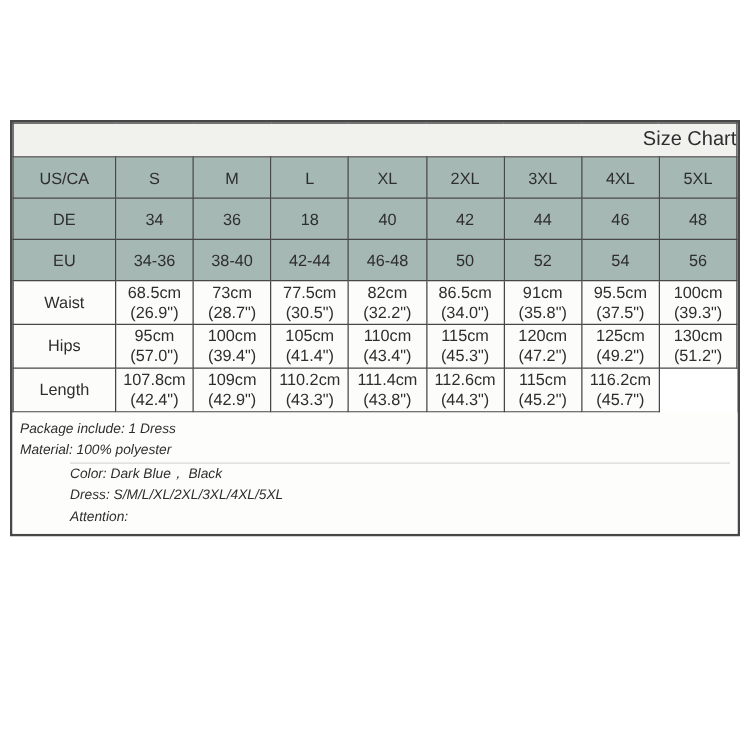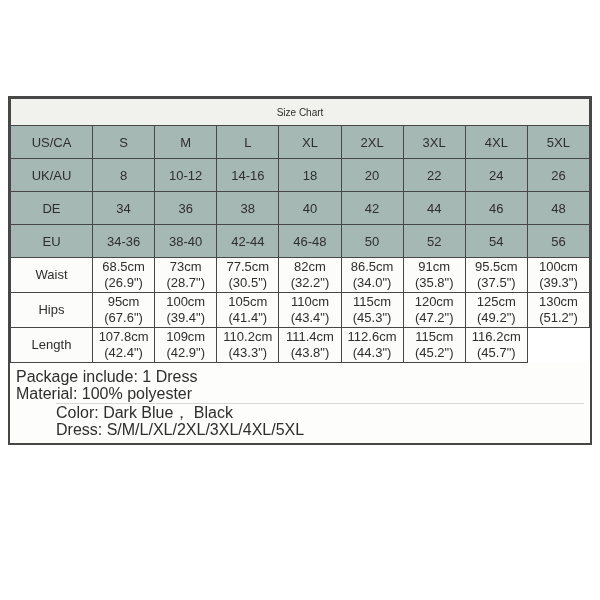--- a/index.html
+++ b/index.html
@@ -19,30 +19,31 @@
     border:2px solid var(--border);background:#fff;
   }
   table{width:100%;border-collapse:collapse;table-layout:fixed;}
   col.label-col{width:82px;}
   th,td{
     border:1px solid var(--border);
     text-align:center;vertical-align:middle;
     font-size:13px;font-weight:normal;color:var(--text);
   }
   .title-cell{
-    background:var(--header-bg);height:27px;font-size:10px;
+    background:var(--header-bg);height:27px;font-size:16px;
     border-bottom:1px solid var(--border);
+    text-align:right;
   }
   tr.size td{height:33px;background:var(--cell-bg);}
   tr.measure td{height:35px;background:var(--value-bg);
     white-space:pre-line;line-height:16px;}
   tr.measure td.label-cell{white-space:normal;}
   td.label-cell{background:var(--cell-bg);}
   .info{padding:5px 6px 4px 6px;background:#fdfdfc;}
-  .info-line{font-size:16px;line-height:17.4px;white-space:pre-wrap;}
+  .info-line{font-size:11px;line-height:17.4px;white-space:pre-wrap;font-style:italic;}
   .info-group.divided{border-top:1px solid var(--divider);margin-left:40px;}
 </style>
 </head>
 <body>
 
 <div class="chart-box">
   <table>
     <colgroup>
       <col class="label-col">
       <col>
@@ -65,35 +66,24 @@
           <td class="value-cell">S</td>
           <td class="value-cell">M</td>
           <td class="value-cell">L</td>
           <td class="value-cell">XL</td>
           <td class="value-cell">2XL</td>
           <td class="value-cell">3XL</td>
           <td class="value-cell">4XL</td>
           <td class="value-cell">5XL</td>
         </tr>
         <tr class="size">
-          <td class="label-cell">UK/AU</td>
-          <td class="value-cell">8</td>
-          <td class="value-cell">10-12</td>
-          <td class="value-cell">14-16</td>
-          <td class="value-cell">18</td>
-          <td class="value-cell">20</td>
-          <td class="value-cell">22</td>
-          <td class="value-cell">24</td>
-          <td class="value-cell">26</td>
-        </tr>
-        <tr class="size">
           <td class="label-cell">DE</td>
           <td class="value-cell">34</td>
           <td class="value-cell">36</td>
-          <td class="value-cell">38</td>
+          <td class="value-cell">18</td>
           <td class="value-cell">40</td>
           <td class="value-cell">42</td>
           <td class="value-cell">44</td>
           <td class="value-cell">46</td>
           <td class="value-cell">48</td>
         </tr>
         <tr class="size">
           <td class="label-cell">EU</td>
           <td class="value-cell">34-36</td>
           <td class="value-cell">38-40</td>
@@ -119,21 +109,21 @@
           <td class="value-cell">91cm
 (35.8")</td>
           <td class="value-cell">95.5cm
 (37.5")</td>
           <td class="value-cell">100cm
 (39.3")</td>
         </tr>
         <tr class="measure">
           <td class="label-cell">Hips</td>
           <td class="value-cell">95cm
-(67.6")</td>
+(57.0")</td>
           <td class="value-cell">100cm
 (39.4")</td>
           <td class="value-cell">105cm
 (41.4")</td>
           <td class="value-cell">110cm
 (43.4")</td>
           <td class="value-cell">115cm
 (45.3")</td>
           <td class="value-cell">120cm
 (47.2")</td>
@@ -163,15 +153,16 @@
   </table>
 
   <div class="info">
     <div class="info-group">
       <div class="info-line">Package include: 1 Dress</div>
       <div class="info-line">Material: 100% polyester</div>
     </div>
     <div class="info-group divided">
       <div class="info-line">Color: Dark Blue， Black</div>
       <div class="info-line">Dress: S/M/L/XL/2XL/3XL/4XL/5XL</div>
+      <div class="info-line">Attention:</div>
     </div>
   </div>
 </div>
 
 </body></html>

